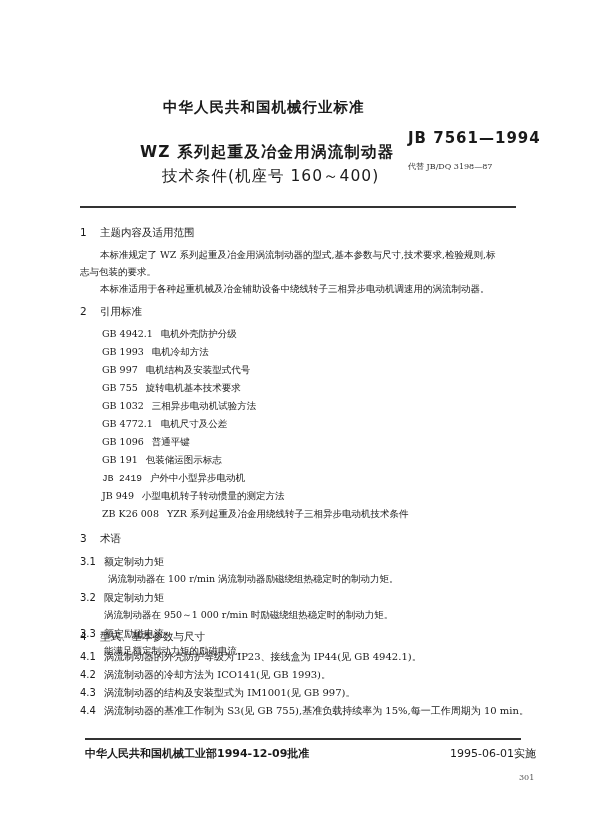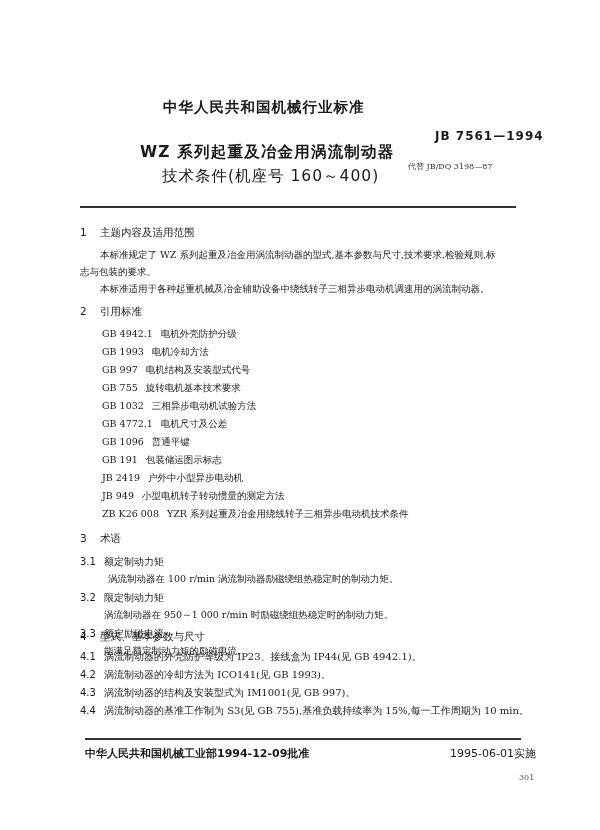--- a/index.html
+++ b/index.html
@@ -2,21 +2,21 @@
 <html><head>
   <meta charset="utf-8">
   <style>
     html, body { margin: 0; padding: 0; background: #ffffff; }
     body { width: 600px; height: 830px; position: relative; overflow: hidden;
            font-family: "DejaVu Serif", "Liberation Serif", serif; color: #1a1a1a; }
     .abs { position: absolute; white-space: nowrap; }
     .sans { font-family: "DejaVu Sans", "Liberation Sans", sans-serif; }
     .bold { font-weight: bold; }
     .org { left: 163px; top: 98px; font-size: 14.5px; letter-spacing: 1px; }
-    .code { left: 408px; top: 129px; font-size: 12px; letter-spacing: 1px; margin-left: 27px; }
+    .code { left: 408px; top: 129px; font-size: 15px; letter-spacing: 1px; }
     .title1 { left: 140px; top: 142px; font-size: 15.5px; letter-spacing: 1.2px; }
     .title2 { left: 162px; top: 166px; font-size: 15.5px; letter-spacing: 1px; font-weight: normal; text-align: right; }
     .replaces { left: 408px; top: 161px; font-size: 8px; color: #333; }
     .rule { position: absolute; height: 1.5px; background: #333; }
     .h1 { font-size: 10.5px; font-weight: normal; }
     .h1 .num { display: inline-block; width: 20px; }
     .p { font-size: 9.5px; }
     .ref { font-size: 9.5px; }
     .ref .rc { display: inline-block; margin-right: 8px; }
     .clause { font-size: 10px; }
@@ -50,21 +50,21 @@
   </div>
 
   <div class="abs ref" style="left:102px; top:328px;"><span class="rc">GB 4942.1</span><span>电机外壳防护分级</span></div>
   <div class="abs ref" style="left:102px; top:346px;"><span class="rc">GB 1993</span><span>电机冷却方法</span></div>
   <div class="abs ref" style="left:102px; top:364px;"><span class="rc">GB 997</span><span>电机结构及安装型式代号</span></div>
   <div class="abs ref" style="left:102px; top:382px;"><span class="rc">GB 755</span><span>旋转电机基本技术要求</span></div>
   <div class="abs ref" style="left:102px; top:400px;"><span class="rc">GB 1032</span><span>三相异步电动机试验方法</span></div>
   <div class="abs ref" style="left:102px; top:418px;"><span class="rc">GB 4772.1</span><span>电机尺寸及公差</span></div>
   <div class="abs ref" style="left:102px; top:436px;"><span class="rc">GB 1096</span><span>普通平键</span></div>
   <div class="abs ref" style="left:102px; top:454px;"><span class="rc">GB 191</span><span>包装储运图示标志</span></div>
-  <div class="abs ref" style="left:102px; top:472px;"><span class="rc">JB 2419</span><span>户外中小型异步电动机</span></div>
+  <div class="abs ref" style="left:102px; top:472px;font-family:Liberation Mono, monospace;"><span class="rc">JB 2419</span><span>户外中小型异步电动机</span></div>
   <div class="abs ref" style="left:102px; top:490px;"><span class="rc">JB 949</span><span>小型电机转子转动惯量的测定方法</span></div>
   <div class="abs ref" style="left:102px; top:508px;"><span class="rc">ZB K26 008</span><span>YZR 系列起重及冶金用绕线转子三相异步电动机技术条件</span></div>
 
   <div class="abs h1 sans" style="left:80px; top:532px;">
     <span class="num">3</span><span>术语</span>
   </div>
 
   <div class="abs clause" style="left:80px; top:555px;"><span class="cn">3.1</span><span>额定制动力矩</span></div>
   <div class="abs p" style="left:92px; top:573px;margin-left:16px;">涡流制动器在 100 r/min 涡流制动器励磁绕组热稳定时的制动力矩。</div>
   <div class="abs clause" style="left:80px; top:591px;"><span class="cn">3.2</span><span>限定制动力矩</span></div>

